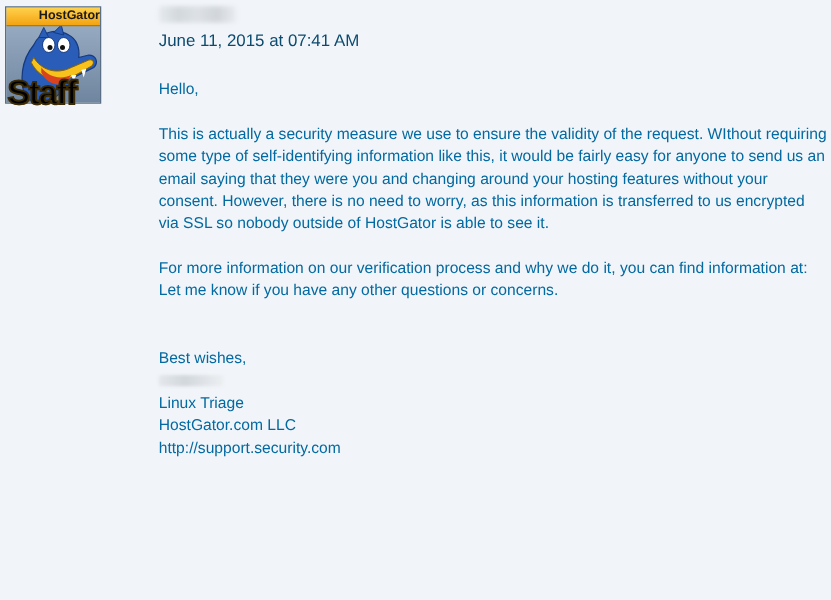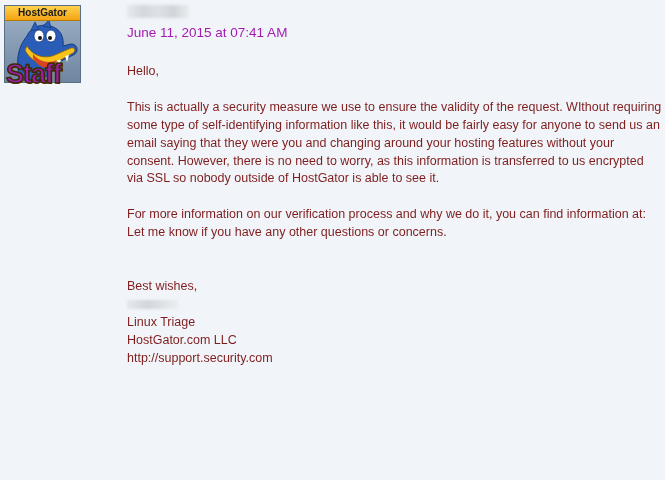--- a/index.html
+++ b/index.html
@@ -36,64 +36,64 @@
     position: absolute;
     left: 0; top: 0;
     width: 100%;
     height: 14px;
     background: linear-gradient(#ffd24d, #f3a312);
     border-bottom: 1px solid #b57a06;
     font-family: "Liberation Sans", sans-serif;
     font-weight: bold;
     font-size: 10px;
     line-height: 14px;
-    text-align: center;
+    text-align: right;
     color: #1a1a1a;
   }
   .avatar-gator {
     position: absolute;
     left: 4px; top: 14px;
     width: 70px; height: 62px;
   }
   .avatar-staff {
     position: absolute;
     left: 2px;
     top: 54px;
     font-family: "Liberation Sans", sans-serif;
     font-weight: bold;
     font-size: 27px;
     line-height: 30px;
     letter-spacing: -1px;
-    color: #a21caf;
+    color: #000000;
     -webkit-text-stroke: 1.5px #3a2a05;
     text-shadow: 1px 1px 0 #6b4a00;
   }
   .author-blur {
     position: absolute;
     left: 127px;
     top: 5px;
     width: 62px;
     height: 13px;
     background: linear-gradient(90deg, #e6eaee 0%, #d3d8dd 25%, #dde1e5 50%, #d0d5da 75%, #e9ecef 100%);
     filter: blur(1.5px);
     border-radius: 2px;
   }
   .date {
     position: absolute;
     left: 127px;
     top: 25px;
     font-size: 13.5px;
-    color: #a21caf;
+    color: #0c4a6e;
   }
   .body {
     position: absolute;
     left: 127px;
     top: 63px;
     width: 535px;
-    color: #7f1d1d;
+    color: #0369a1;
     font-size: 12.5px;
     line-height: 17.9px;
   }
   .body p {
     margin: 0 0 17.9px 0;
   }
   .body p.tight { margin-bottom: 0; }
   .body .url { word-break: break-all; }
   .sig-gap { height: 17.9px; }
   .sig-blur {

